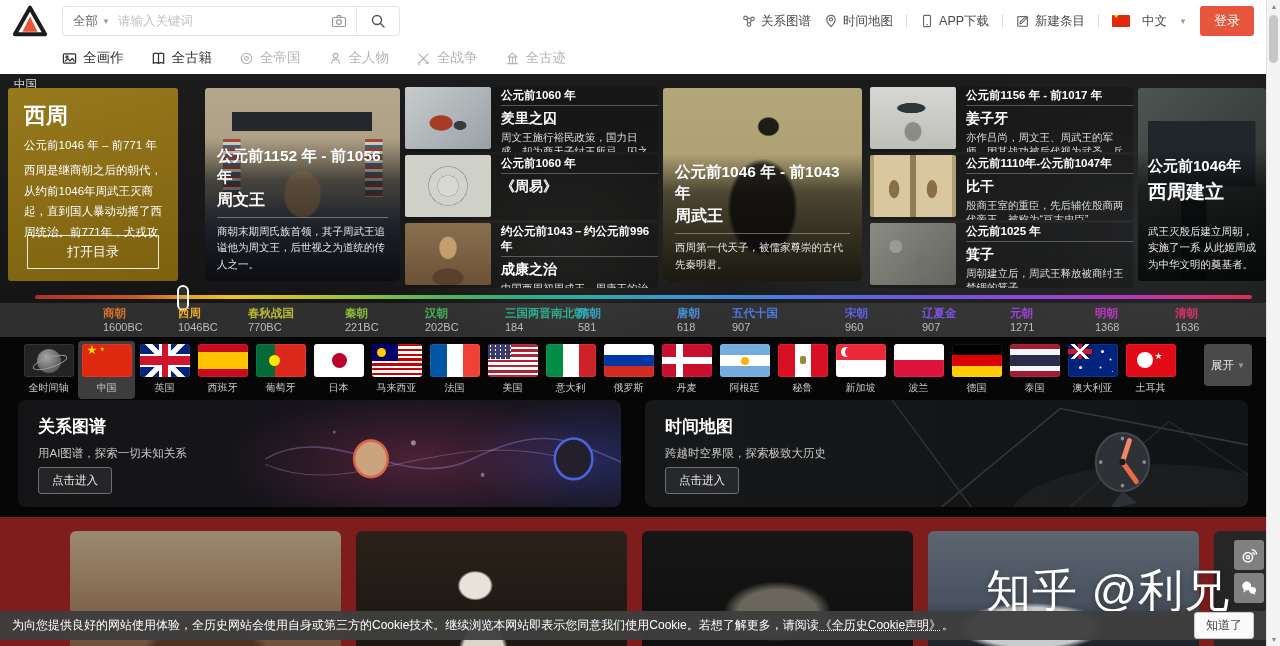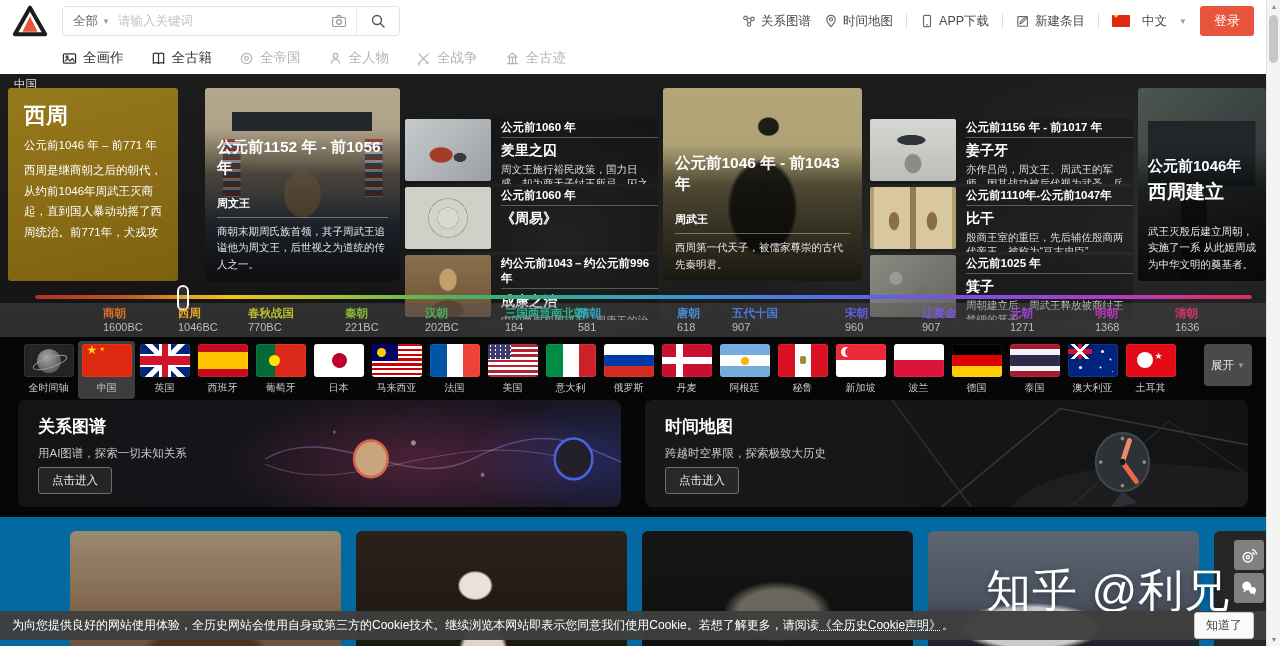--- a/index.html
+++ b/index.html
@@ -64,28 +64,28 @@
  radial-gradient(ellipse 16px 14px at 53% 20%, #1e1c16 0 60%, transparent 70%),
  radial-gradient(ellipse 52px 72px at 50% 62%, #2e2b23 0 60%, transparent 68%),
  linear-gradient(180deg,#b3a679 0%,#ac9f72 50%,#968a5e 85%,#857a52 100%);}
 .img-bronze{background-image:
  linear-gradient(#20262a,#20262a),
  linear-gradient(#1a2024,#1a2024),
  linear-gradient(135deg,#4d5551 0%,#3a423f 45%,#252b29 100%);
  background-size:84% 34%,20% 42%,auto;background-position:50% 26%,42% 98%,0 0;background-repeat:no-repeat;}
 .cap{position:absolute;left:0;right:0;bottom:0;padding:8px 12px 9px;background:linear-gradient(180deg,rgba(0,0,0,0) 0%,rgba(0,0,0,.55) 30%,rgba(0,0,0,.8) 100%);color:#fff;}
 .cap-date{font-size:15.5px;font-weight:bold;}
-.cap-title{font-size:11px;font-weight:bold;margin-top:17px;}
+.cap-title{font-size:16px;font-weight:bold;margin-top:2px;}
 .cap-div{border-top:1px solid rgba(255,255,255,.35);margin:6px 0 5px;}
 .cap-desc{font-size:10.5px;line-height:1.55;color:#e5e5e5;}
 .edge .cap{padding:8px 10px 9px;}
 .edge .cap-date{font-size:15px;}
 .edge .cap-title{font-size:19px;margin:3px 0 18px;}
 
-.events{position:absolute;top:13px;display:flex;flex-direction:column;gap:3px;margin-top:32px;}
+.events{position:absolute;top:13px;display:flex;flex-direction:column;gap:3px;}
 #events-left{left:405px;width:253px;}
 #events-right{left:870px;width:263px;}
 .event-card{display:flex;gap:10px;height:65px;overflow:hidden;cursor:pointer;background:rgba(8,8,8,.25);}
 .event-thumb{flex:none;width:86px;height:62px;border-radius:2px;}
 .event-body{flex:1;min-width:0;color:#fff;padding-top:1px;}
 .event-date{font-size:11.5px;font-weight:bold;padding-bottom:2px;border-bottom:1px solid rgba(255,255,255,.28);}
 .event-title{font-size:14px;font-weight:bold;margin:4px 0 2px;}
 .event-desc{font-size:10.5px;line-height:1.35;color:#ddd;max-height:29px;overflow:hidden;}
 .t-youli{background:radial-gradient(ellipse 18px 12px at 42% 58%, #a63c28 0 60%, transparent 68%),radial-gradient(ellipse 10px 7px at 64% 62%, #3a3a3a 0 60%, transparent 68%),linear-gradient(135deg,#c7cbcd,#99a0a4);}
 .t-zhouyi{background:radial-gradient(circle at 50% 50%, #d8dad2 0 10px, #b9bcb2 10px 11px, #d2d4cb 11px 19px, #a9ac9f 19px 20px, #cfd1c8 20px);}
@@ -154,21 +154,21 @@
 .promos{background:#060606;padding:5px 18px 10px;display:flex;gap:24px;height:122px;}
 .promo{position:relative;flex:1;border-radius:8px;overflow:hidden;padding:15px 20px;color:#fff;}
 .promo-rel{background:radial-gradient(ellipse 260px 95px at 66% 58%, rgba(150,50,95,.42), transparent 72%),radial-gradient(ellipse 170px 85px at 94% 55%, rgba(55,75,190,.38), transparent 72%),linear-gradient(90deg,#141416,#191520);}
 .promo-map{background:linear-gradient(90deg,#17181a,#121315);}
 .promo-title{font-size:17px;font-weight:bold;position:relative;z-index:2;}
 .promo-sub{font-size:11.5px;color:#c9c9c9;margin-top:8px;position:relative;z-index:2;}
 .promo-btn{position:absolute;left:20px;bottom:13px;font-size:11.5px;color:#eee;background:rgba(255,255,255,.07);border:1px solid #6f6f6f;border-radius:3px;padding:5px 13px;cursor:pointer;z-index:2;}
 .promo-art{position:absolute;inset:0;width:100%;height:100%;pointer-events:none;}
 
 
-.bottom{position:relative;height:129px;background:#0369a1;padding:14px 0 0 70px;display:flex;gap:15px;}
+.bottom{position:relative;height:129px;background:#7f1d1d;padding:14px 0 0 70px;display:flex;gap:15px;}
 .bthumb{width:271px;height:130px;border-radius:6px;flex:none;}
 .g1{background:radial-gradient(ellipse 95px 62px at 50% 100%, #4e3322 0 58%, transparent 70%),linear-gradient(180deg,#9a8970 0%,#8a7258 40%,#6b4a33 100%);}
 .g2{background:radial-gradient(ellipse 26px 22px at 44% 42%, #e8e2da 0 58%, transparent 68%),radial-gradient(ellipse 36px 52px at 47% 96%, #ddd5ca 0 58%, transparent 70%),linear-gradient(180deg,#2a211a,#1b1611);}
 .g3{background:radial-gradient(ellipse 75px 42px at 50% 62%, #6a665c 0 52%, #3f3d37 62%, transparent 72%),linear-gradient(180deg,#161616,#0e0e0e);}
 .g4{background:radial-gradient(ellipse 115px 38px at 38% 74%, #c8cbcd 0 52%, transparent 64%),linear-gradient(180deg,#5c6671 0%,#49525f 55%,#262b33 80%,#14171c 100%);}
 .g5{width:52px;background:#262626;border-radius:6px 0 0 6px;}
 .watermark{position:absolute;left:986px;top:44px;font-size:45px;color:#fff;letter-spacing:1px;text-shadow:0 2px 6px rgba(0,0,0,.35);white-space:nowrap;z-index:5;}
 
 
 .share{position:absolute;left:1234px;top:540px;display:flex;flex-direction:column;gap:3px;z-index:20;}
@@ -308,20 +308,21 @@
     </div>
   </div>
 
   <section class="hero">
     <div class="region-label">中国</div>
 
     <div class="dynasty-card">
       <div class="dyn-title">西周</div>
       <div class="dyn-date">公元前1046 年 – 前771 年</div>
       <div class="dyn-desc">西周是继商朝之后的朝代，从约前1046年周武王灭商起，直到国人暴动动摇了西周统治。前771年，犬戎攻陷镐</div>
+      <button class="dyn-btn">打开目录</button>
     </div>
 
     <div class="pcard pc1">
       <div class="pcard-img img-zhouwenwang"></div>
       <div class="cap">
         <div class="cap-date">公元前1152 年 - 前1056 年</div>
         <div class="cap-title">周文王</div>
         <div class="cap-div"></div>
         <div class="cap-desc">商朝末期周氏族首领，其子周武王追谥他为周文王，后世视之为道统的传人之一。</div>
       </div>

